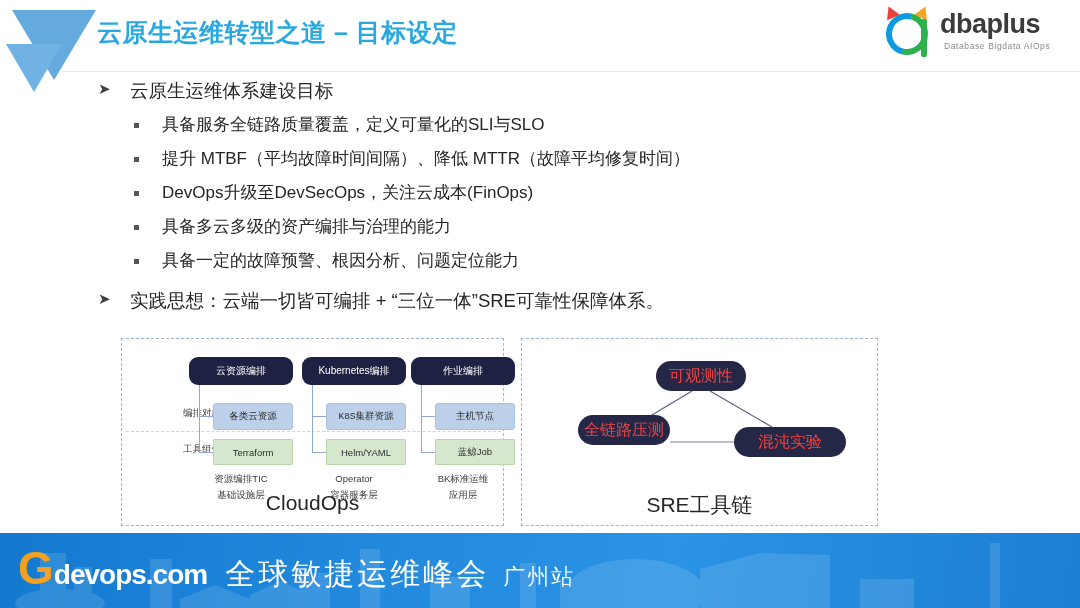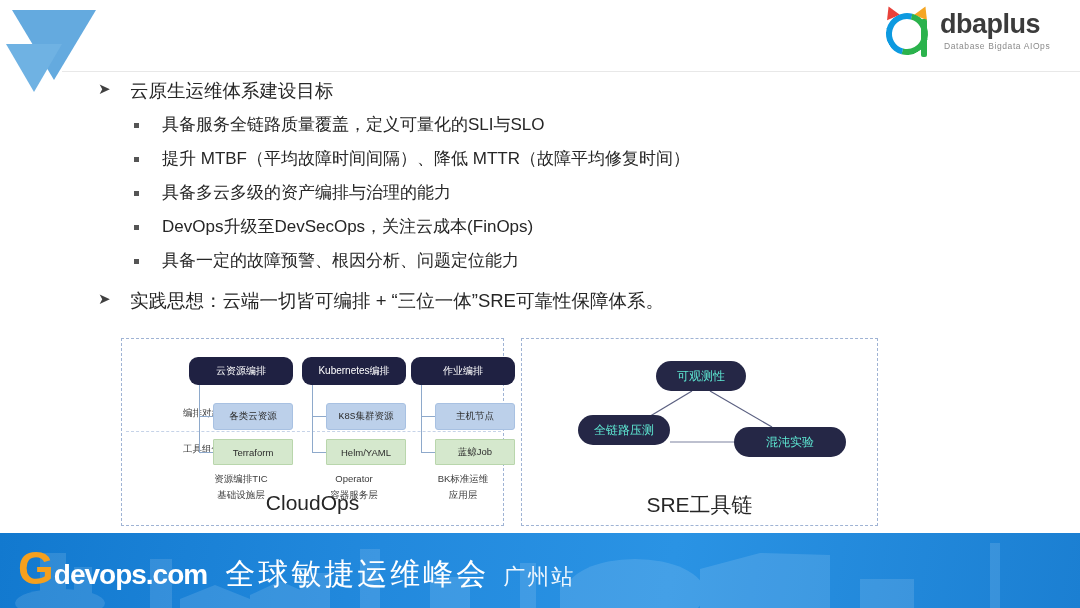--- a/index.html
+++ b/index.html
@@ -155,21 +155,21 @@
   .cap-b { top: 132px; }
 
   .big-caption {
     position: absolute; width: 100%; text-align: center; top: 152px;
     font-size: 21px; color: #262626;
   }
 
   
   .sre-node {
     position: absolute; border-radius: 15px; background: #252746;
-    color: #5eead4; font-size: 12px; display: flex;
+    color: #ef4444; font-size: 16px; display: flex;
     align-items: center; justify-content: center; white-space: nowrap;
   }
   .sre-top    { left: 134px; top: 22px; width: 90px; height: 30px; }
   .sre-left   { left: 56px;  top: 76px; width: 92px; height: 30px; }
   .sre-right  { left: 212px; top: 88px; width: 112px; height: 30px; }
   .sre-svg { position: absolute; left: 0; top: 0; width: 357px; height: 188px; }
 
   
   .footer {
     position: absolute; left: 0; top: 533px; width: 1080px; height: 75px;
@@ -193,20 +193,21 @@
   }
 </style>
 </head>
 <body>
 
 <div class="header">
   <div class="brand-mark">
     <div class="tri-big"></div>
     <div class="tri-small"></div>
   </div>
+  <div class="title-text">云原生运维转型之道 – 目标设定</div>
   <div class="header-rule"></div>
 
   <div class="dbaplus">
     <div class="ear ear-l"></div>
     <div class="ear ear-r"></div>
     <div class="dba-circle"></div>
     <div class="dba-stem"></div>
     <div class="dba-word">dbaplus</div>
     <div class="dba-sub">Database  Bigdata  AIOps</div>
   </div>
@@ -223,25 +224,25 @@
     <div class="lvl2">
       <span class="sq"></span>
       <span class="l2text">具备服务全链路质量覆盖，定义可量化的SLI与SLO</span>
     </div>
     <div class="lvl2">
       <span class="sq"></span>
       <span class="l2text">提升 MTBF（平均故障时间间隔）、降低 MTTR（故障平均修复时间）</span>
     </div>
     <div class="lvl2">
       <span class="sq"></span>
+      <span class="l2text">DevOps升级至DevSecOps，关注云成本(FinOps)</span>
+    </div>
+    <div class="lvl2">
+      <span class="sq"></span>
       <span class="l2text">具备多云多级的资产编排与治理的能力</span>
-    </div>
-    <div class="lvl2">
-      <span class="sq"></span>
-      <span class="l2text">DevOps升级至DevSecOps，关注云成本(FinOps)</span>
     </div>
     <div class="lvl2">
       <span class="sq"></span>
       <span class="l2text">具备一定的故障预警、根因分析、问题定位能力</span>
     </div>
   </div>
 
   <div class="lvl1 lvl1-2">
     <span class="arrow">➤</span>
     <div class="l1text">实践思想：云端一切皆可编排 + “三位一体”SRE可靠性保障体系。</div>

